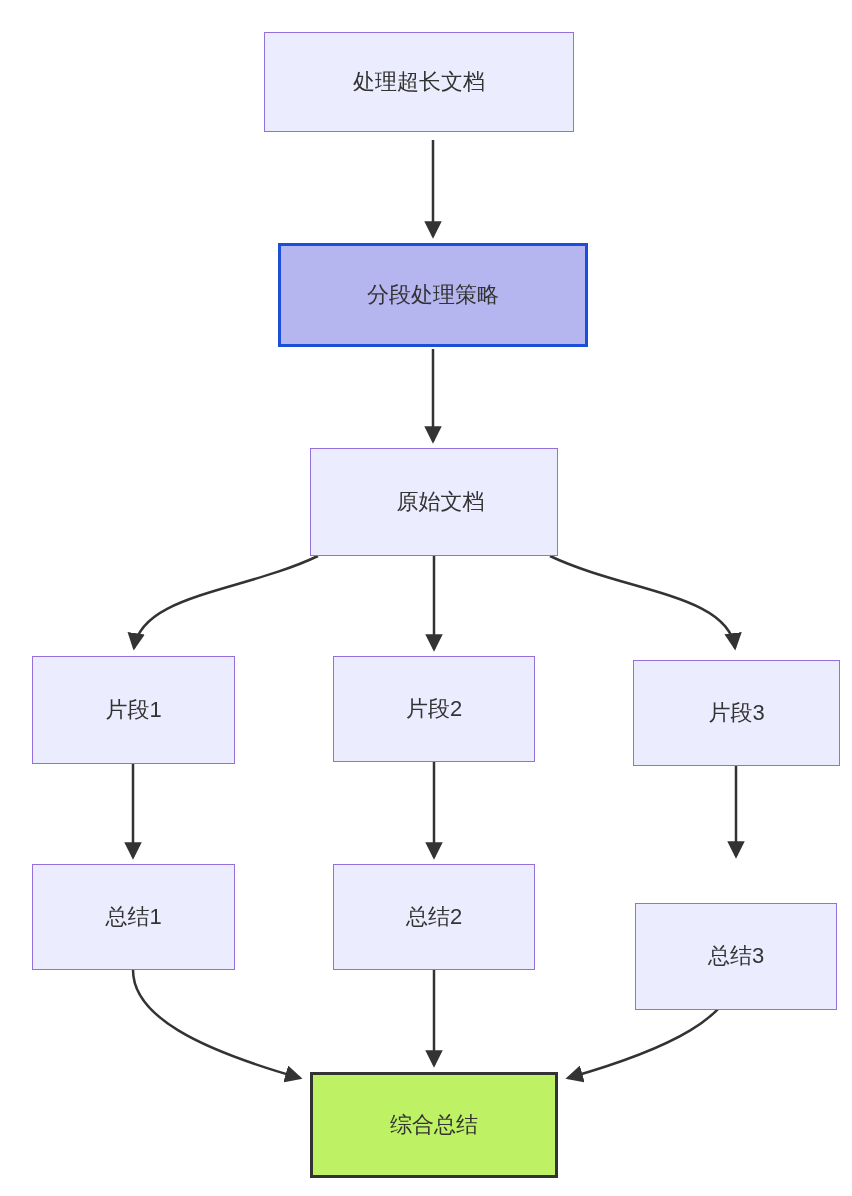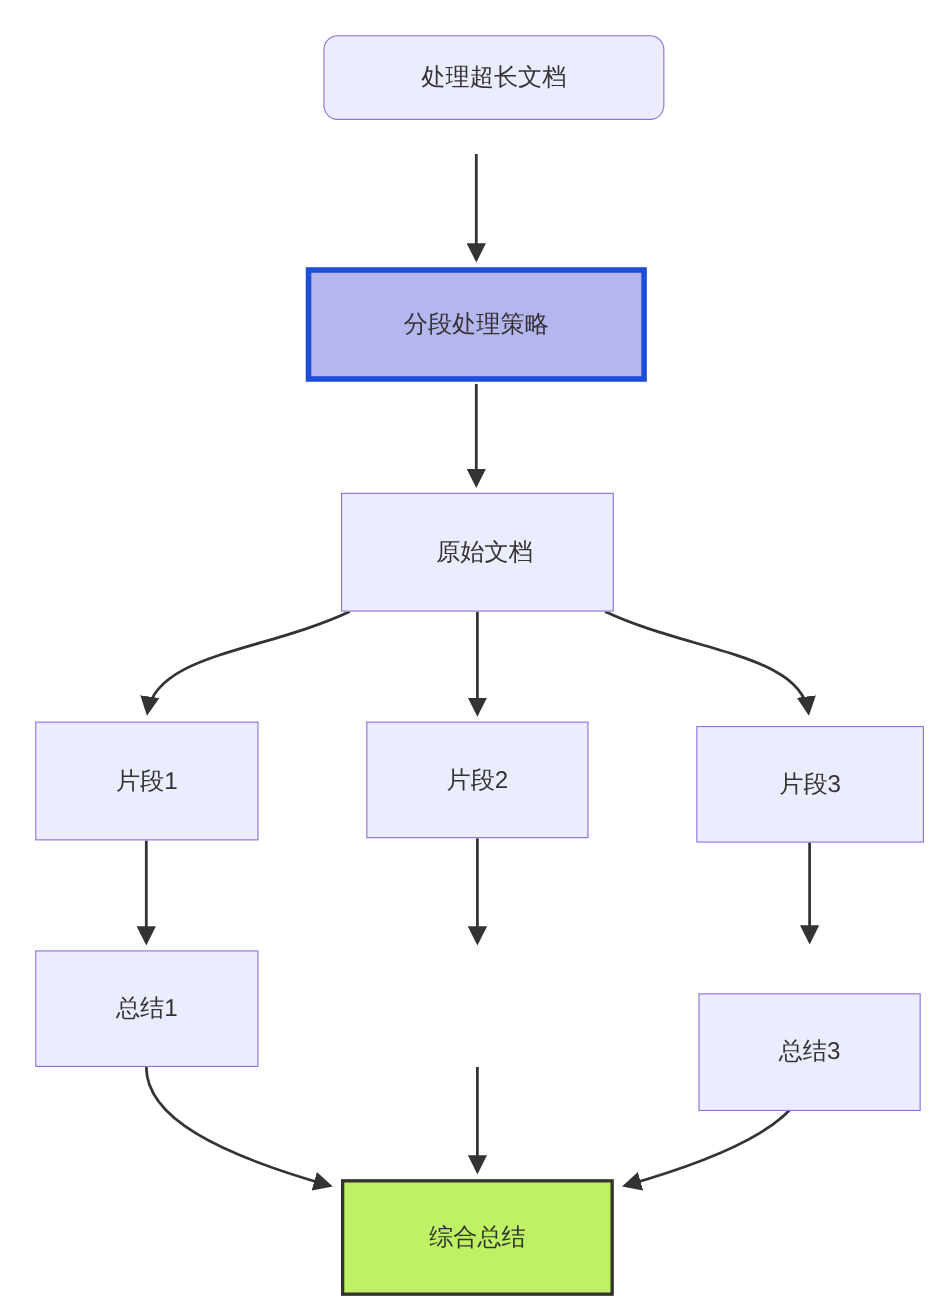--- a/index.html
+++ b/index.html
@@ -18,28 +18,28 @@
     background:#ECECFF;
     border:1.4px solid #9370DB;
     color:#333333;
     font-size:22px;
     line-height:1.2;
     text-align:center;
     white-space:nowrap;
   }
   .node.highlight{
     background:#b5b5f0;
-    border:5px solid #1d4ed8;
+    border:3px solid #1d4ed8;
   }
   .node.success{
     background:#bef264;
     border:3px solid #333333;
   }
   
-  .n-a{left:294px;top:32px;width:310px;height:77px;border-radius:13px;}
+  .n-a{left:264px;top:32px;width:310px;height:100px;}
   .n-b{left:278px;top:243px;width:310px;height:104px;}
   .n-c{left:310px;top:448px;width:248px;height:108px;padding-left:13px;}
   .n-d{left:32px;top:656px;width:203px;height:108px;}
   .n-e{left:333px;top:656px;width:202px;height:106px;}
   .n-f{left:633px;top:660px;width:207px;height:106px;}
   .n-g{left:32px;top:864px;width:203px;height:106px;}
   .n-h{left:333px;top:864px;width:202px;height:106px;}
   .n-i{left:635px;top:863px;width:202px;height:107px;margin-top:40px;}
   .n-j{left:310px;top:1072px;width:248px;height:106px;}
 </style>
@@ -90,20 +90,23 @@
   </div>
 
   <div class="node n-f">
     <span>片段3</span>
   </div>
 
   <div class="node n-g">
     <span>总结1</span>
   </div>
 
+  <div class="node n-h">
+    <span>总结2</span>
+  </div>
 
   <div class="node n-i">
     <span>总结3</span>
   </div>
 
   <div class="node success n-j">
     <span>综合总结</span>
   </div>
 
 </div>

